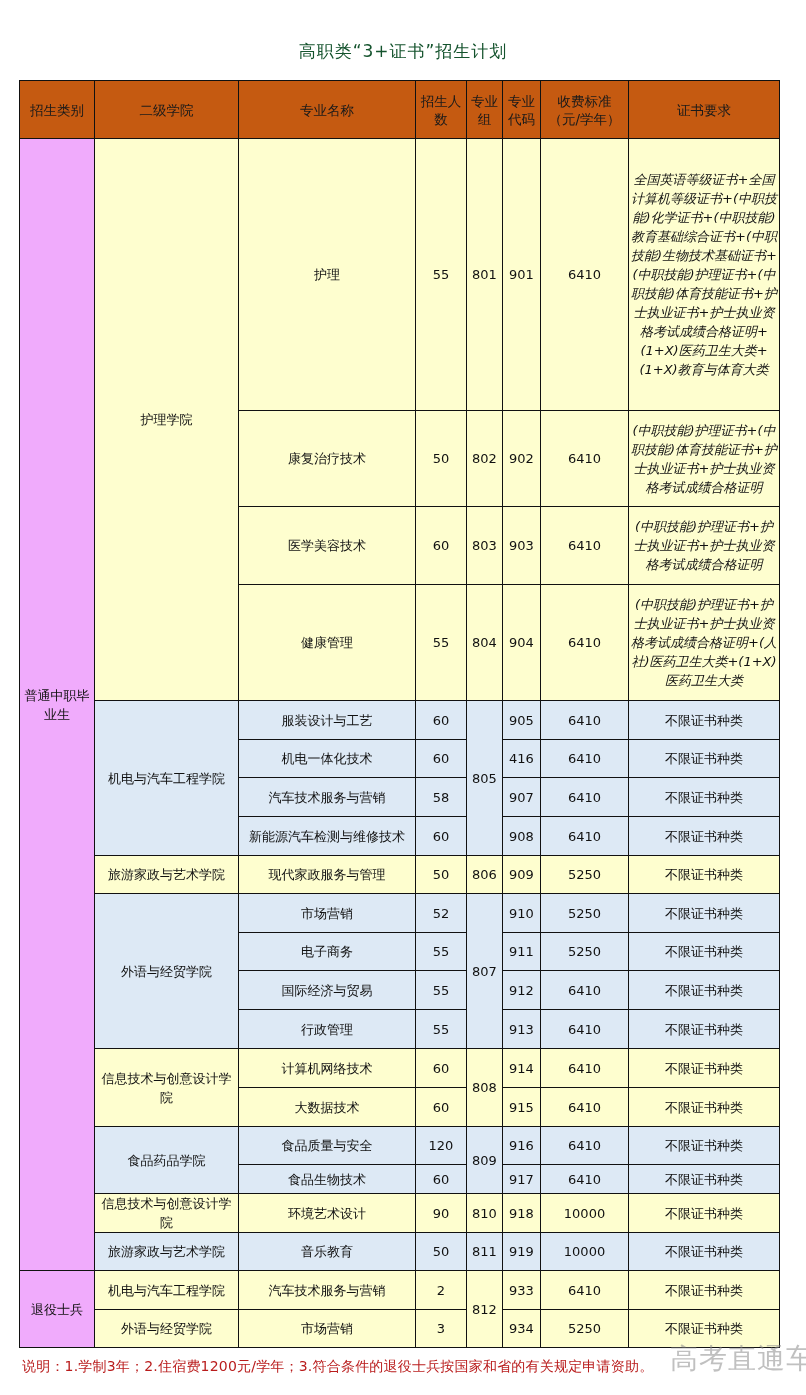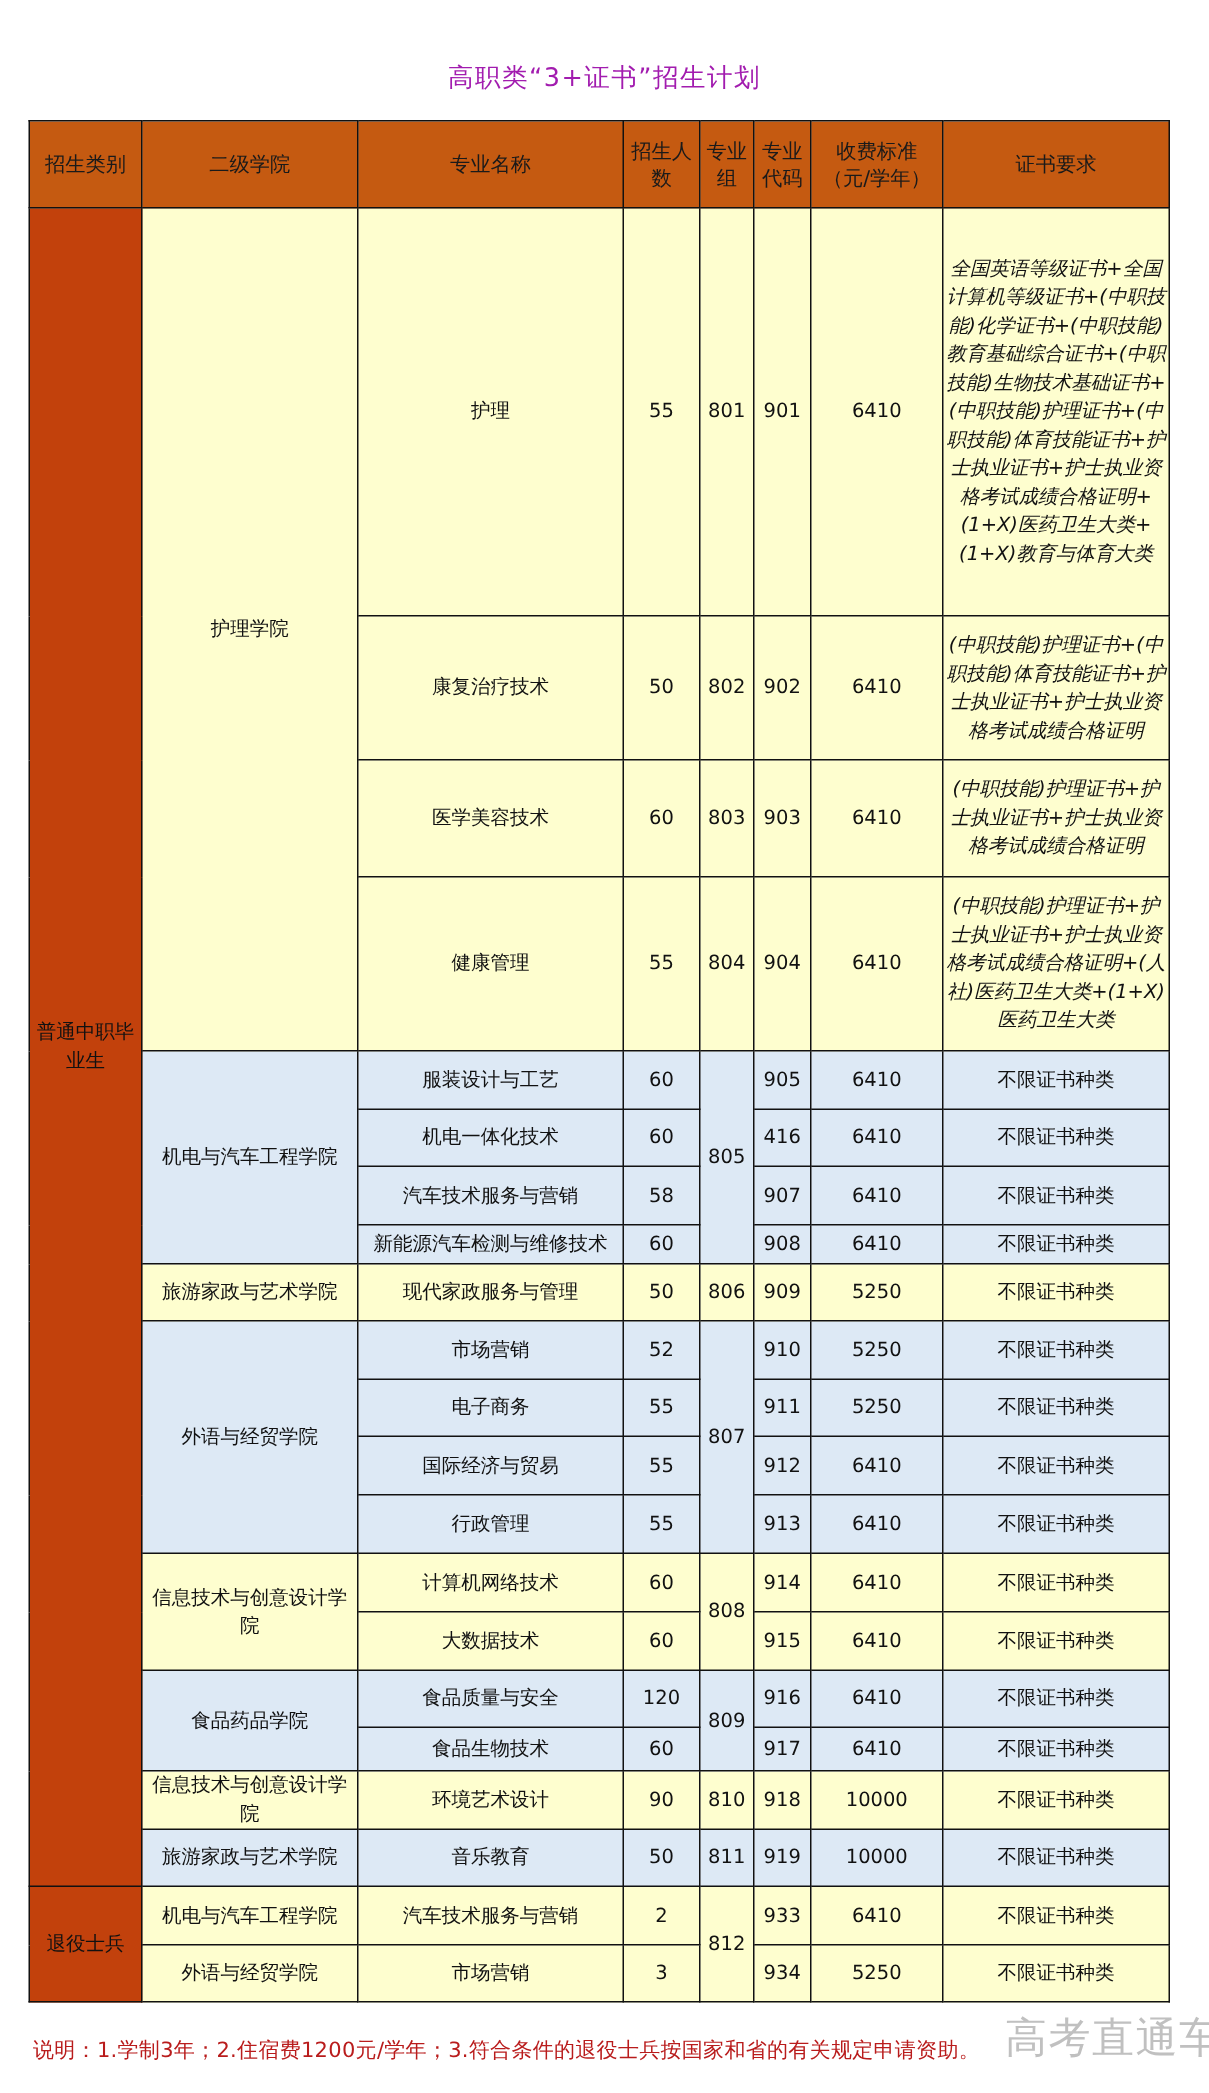--- a/index.html
+++ b/index.html
@@ -1,25 +1,25 @@
 <!DOCTYPE html>
 <html><head>
 <meta charset="utf-8">
 <style>
   html, body { margin:0; padding:0; background:#ffffff; }
   body { width:806px; height:1395px; position:relative; overflow:hidden;
          font-family:"DejaVu Sans","Liberation Sans",sans-serif; color:#111; }
   .title { position:absolute; left:0; top:40px; width:806px; text-align:center;
-           font-size:17px; letter-spacing:1px; color:#a21caf; }
+           font-size:17px; letter-spacing:1px; color:#14532d; }
   table.plan { position:absolute; left:19px; top:80px; border-collapse:collapse;
                table-layout:fixed; width:760px;padding-left:36px; }
   table.plan td, table.plan th { border:1.5px solid #111; padding:0 2px; text-align:center;
                vertical-align:middle; font-size:13px; line-height:19px; font-weight:normal; }
   table.plan th { background:#c55a11; color:#1a1a1a; font-size:13.5px; line-height:18px; }
-  .cat { background:#c2410c; font-size:14px; line-height:19px; }
+  .cat { background:#f0abfc; font-size:14px; line-height:19px; }
   .y { background:#fefecf; }
   .b { background:#dde9f5; }
   td.req { text-align:left; font-size:13px; line-height:19.5px; padding:0 1px 0 2px;font-style:italic; }
   .note { position:absolute; left:22px; top:1358px; font-size:14px; color:#b91c1c; white-space:nowrap; letter-spacing:0.2px; }
   .wm { position:absolute; left:670px; top:1340px; font-size:28px; color:rgba(140,140,140,0.55);
         white-space:nowrap; letter-spacing:1px; }
 </style>
 </head>
 <body>
 
@@ -105,21 +105,21 @@
   </tr>
 
   <tr style="height:39px">
     <td class="b">汽车技术服务与营销</td>
     <td class="b">58</td>
     <td class="b">907</td>
     <td class="b">6410</td>
     <td class="b">不限证书种类</td>
   </tr>
 
-  <tr style="height:26px">
+  <tr style="height:39px">
     <td class="b">新能源汽车检测与维修技术</td>
     <td class="b">60</td>
     <td class="b">908</td>
     <td class="b">6410</td>
     <td class="b">不限证书种类</td>
   </tr>
 
   <tr style="height:38px">
     <td class="y">旅游家政与艺术学院</td>
     <td class="y">现代家政服务与管理</td>

